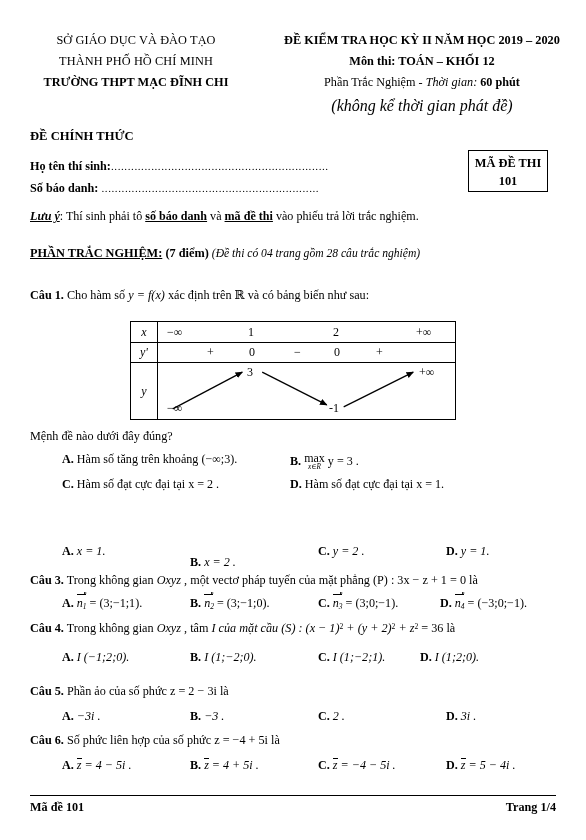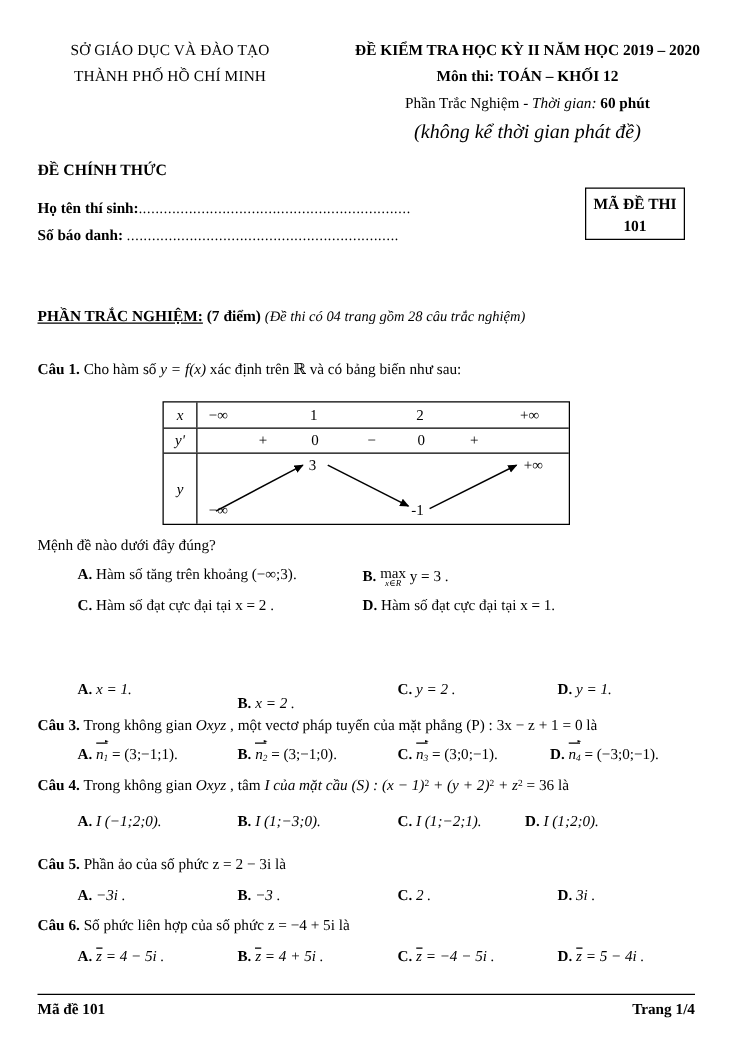--- a/index.html
+++ b/index.html
@@ -239,40 +239,42 @@
 </style>
 </head>
 <body>
 
 <div class="page">
 
   <div class="header">
     <div class="hdr-left">
       <div class="l1">SỞ GIÁO DỤC VÀ ĐÀO TẠO</div>
       <div class="l2">THÀNH PHỐ HỒ CHÍ MINH</div>
+      <div class="l3">TRƯỜNG THPT MẠC ĐĨNH CHI</div>
     </div>
     <div class="hdr-right">
       <div class="r1">ĐỀ KIỂM TRA HỌC KỲ II NĂM HỌC 2019 – 2020</div>
       <div class="r2">Môn thi: TOÁN – KHỐI 12</div>
       <div class="r3"><span>Phần Trắc Nghiệm - </span><span class="it">Thời gian: </span><span class="bi">60 phút</span></div>
       <div class="r4">(không kể thời gian phát đề)</div>
     </div>
   </div>
 
   <div class="dechinhthuc">ĐỀ CHÍNH THỨC</div>
 
   <div class="field" id="field-name"><span>Họ tên thí sinh:</span><span class="dots">.................................................................</span></div>
 
   <div class="field" id="field-sbd"><span>Số báo danh: </span><span class="dots">.................................................................</span></div>
 
   <div class="code-box">
     <div>MÃ ĐỀ THI</div>
     <div>101</div>
   </div>
 
+  <div class="note"><span class="ubi">Lưu ý</span><span>: Thí sinh phải tô </span><span class="ub">số báo danh</span><span> và </span><span class="ub">mã đề thi</span><span> vào phiếu trả lời trắc nghiệm.</span></div>
 
   <div class="section-head"><span class="title">PHẦN TRẮC NGHIỆM:</span>&nbsp;<span class="pts">(7 điểm)</span>&nbsp;<span class="desc">(Đề thi có 04 trang gồm 28 câu trắc nghiệm)</span></div>
 
   <div class="q-stem" style="top:288px;"><span class="lbl">Câu 1.</span><span> Cho hàm số </span><span class="mi">y = f(x)</span><span> xác định trên ℝ  và có bảng biến như sau:</span></div>
 
   <div class="vtable">
     <div class="vt-row vt-r1">
       <div class="vt-lab">x</div>
       <div class="vt-cell" style="left:36px; top:3px;">−∞</div>
       <div class="vt-cell" style="left:117px; top:3px;">1</div>
@@ -332,21 +334,21 @@
     <div class="ans" style="left:62px;"><span class="k">A.</span>&nbsp;<span class="vec mi"><span>n</span><sub>1</sub></span><span> = (3;−1;1).</span></div>
     <div class="ans" style="left:190px;"><span class="k">B.</span>&nbsp;<span class="vec mi"><span>n</span><sub>2</sub></span><span> = (3;−1;0).</span></div>
     <div class="ans" style="left:318px;"><span class="k">C.</span>&nbsp;<span class="vec mi"><span>n</span><sub>3</sub></span><span> = (3;0;−1).</span></div>
     <div class="ans" style="left:440px;"><span class="k">D.</span>&nbsp;<span class="vec mi"><span>n</span><sub>4</sub></span><span> = (−3;0;−1).</span></div>
   </div>
 
   <div class="q-stem" style="top:621px;"><span class="lbl">Câu 4.</span><span> Trong không gian </span><span class="mi">Oxyz</span><span> , tâm </span><span class="mi">I</span><span class="mi"> của mặt cầu (S) : (x − 1)</span><sup>2</sup><span class="mi"> + (y + 2)</span><sup>2</sup><span class="mi"> + z</span><sup>2</sup><span> = 36 là</span></div>
 
   <div class="ans-row" style="top:650px;">
     <div class="ans" style="left:62px;"><span class="k">A.</span>&nbsp;<span class="mi">I (−1;2;0).</span></div>
-    <div class="ans" style="left:190px;"><span class="k">B.</span>&nbsp;<span class="mi">I (1;−3;0).</span></div>
+    <div class="ans" style="left:190px;"><span class="k">B.</span>&nbsp;<span class="mi">I (1;−2;0).</span></div>
     <div class="ans" style="left:318px;"><span class="k">C.</span>&nbsp;<span class="mi">I (1;−2;1).</span></div>
     <div class="ans" style="left:420px;"><span class="k">D.</span>&nbsp;<span class="mi">I (1;2;0).</span></div>
   </div>
 
   <div class="q-stem" style="top:684px;"><span class="lbl">Câu 5.</span><span> Phần ảo của số phức z = 2 − 3i là</span></div>
 
   <div class="ans-row" style="top:709px;">
     <div class="ans" style="left:62px;"><span class="k">A.</span>&nbsp;<span class="mi">−3i .</span></div>
     <div class="ans" style="left:190px;"><span class="k">B.</span>&nbsp;<span class="mi">−3 .</span></div>
     <div class="ans" style="left:318px;"><span class="k">C.</span>&nbsp;<span class="mi">2 .</span></div>

